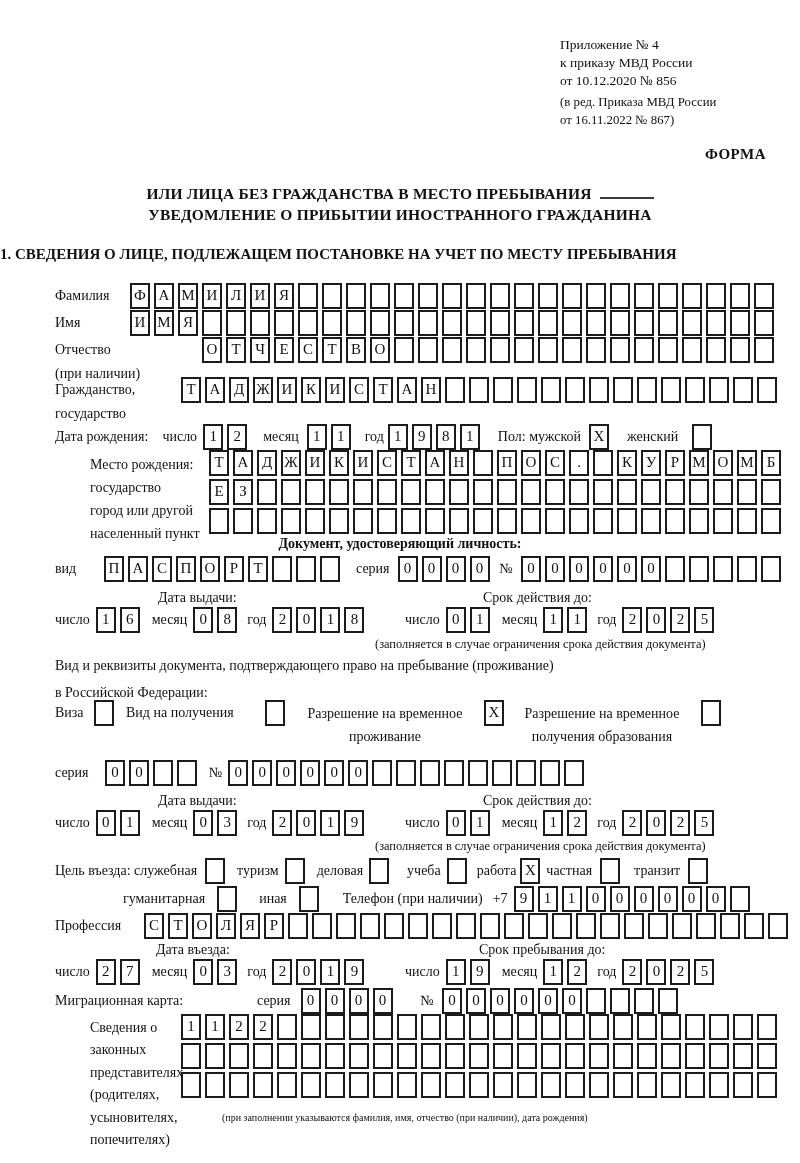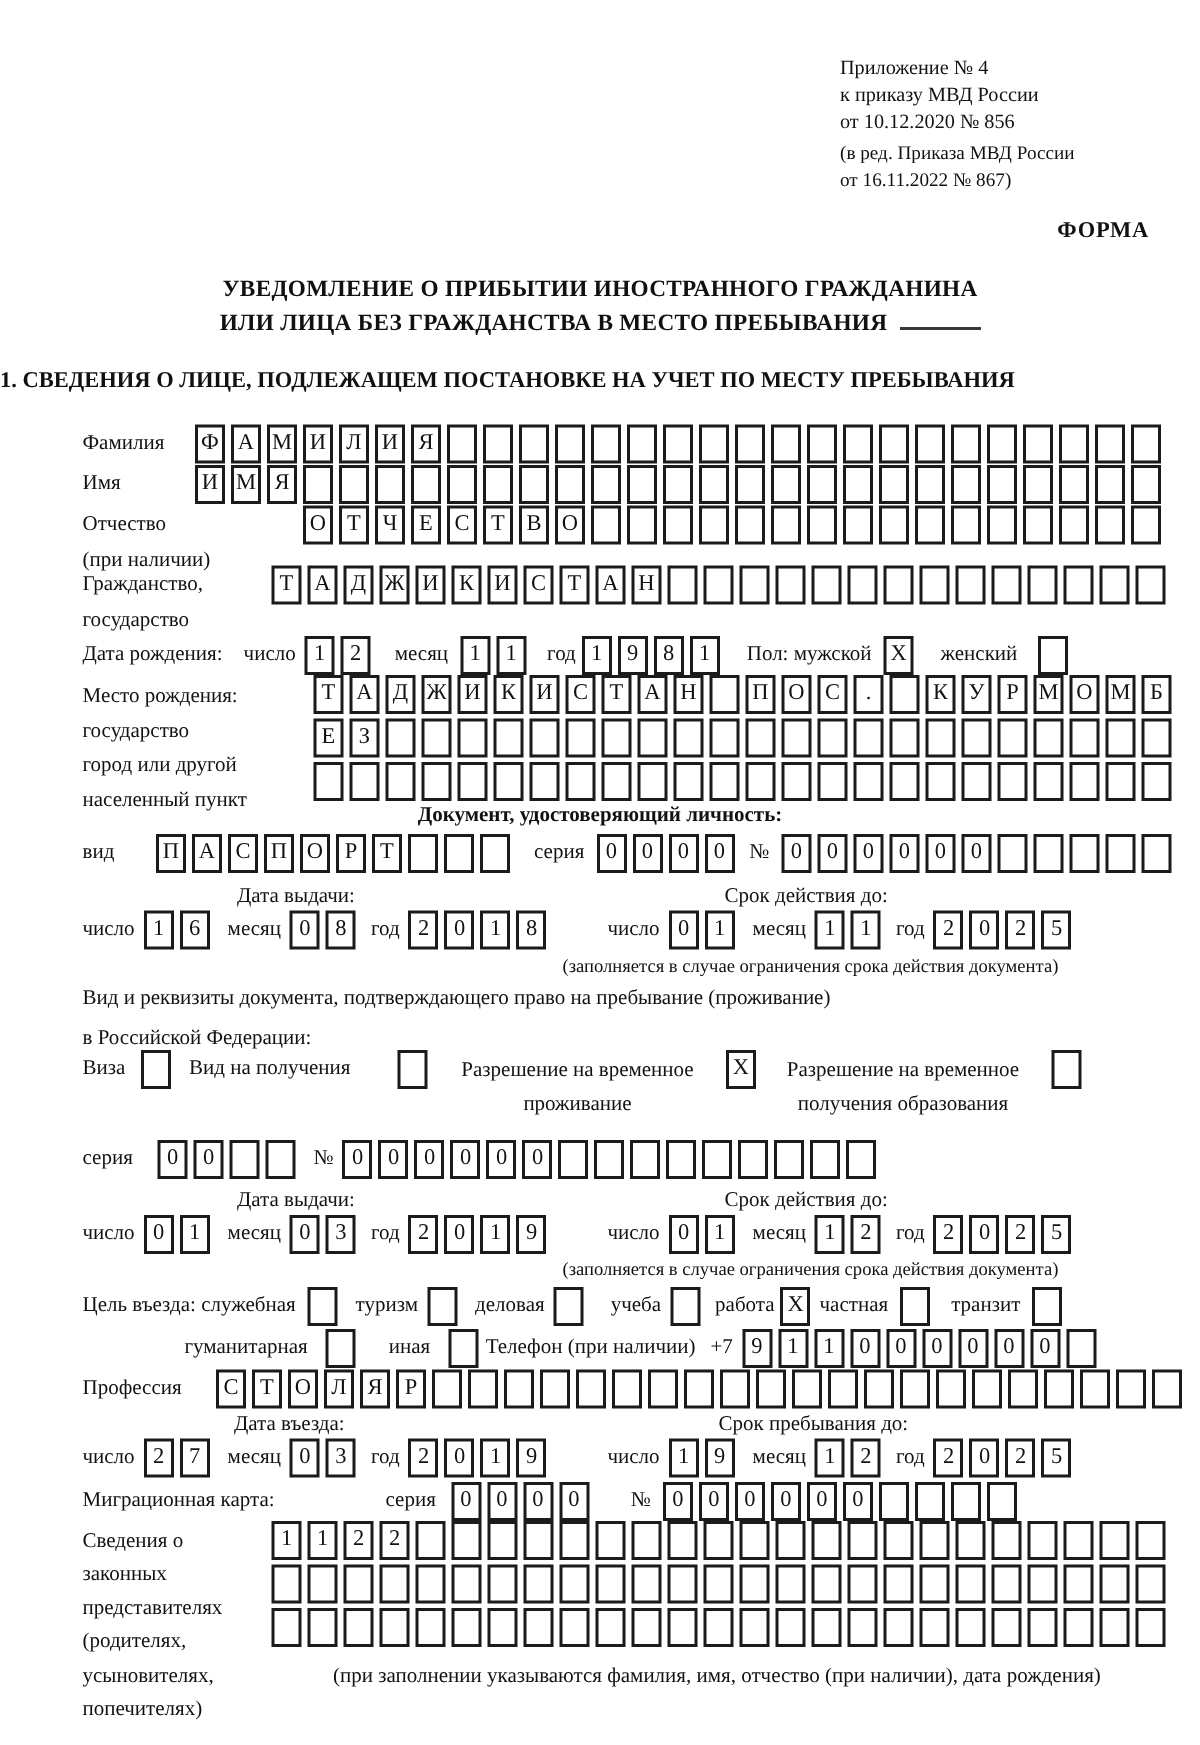--- a/index.html
+++ b/index.html
@@ -18,43 +18,43 @@
   .appendix .small{font-size:12.8px;}
   .forma{position:absolute;right:34px;top:146px;font-size:15px;font-weight:bold;letter-spacing:.5px;}
   .title{position:absolute;left:0;top:182px;width:800px;text-align:center;font-weight:bold;
          font-size:15.5px;line-height:21px;letter-spacing:.2px;}
   .title-underline{display:inline-block;width:54px;height:15px;border-bottom:2px solid #3a3a3a;margin-left:8px;}
   .section{position:absolute;left:0;top:246px;width:800px;text-align:left;font-weight:bold;font-size:15px;}
   .center-head{position:absolute;left:0;top:536px;width:800px;text-align:center;font-weight:bold;font-size:14px;}
   .dgroup{position:absolute;top:0;display:flex;align-items:center;}
   .dgroup .lbl{margin-right:6px;}
   .note{position:absolute;font-size:12.4px;line-height:16px;white-space:nowrap;}
-  .sublabel-col div{font-size:14px;}
+  .sublabel-col div{font-size:14px;margin-left:35px;}
   .cblock{position:absolute;top:2px;text-align:center;font-size:14px;line-height:23px;}
   .cbx{position:absolute;top:0;}
   .plain{position:absolute;font-size:14px;line-height:17px;white-space:nowrap;}
   .boxcol > .boxes{display:flex;margin-bottom:3px;}
 </style>
 </head>
 <body>
 
 <div class="page">
 
   <div class="appendix">
     <div>Приложение № 4</div>
     <div>к приказу МВД России</div>
     <div>от 10.12.2020 № 856</div>
     <div class="small" style="margin-top:3px">(в ред. Приказа МВД России</div>
     <div class="small">от 16.11.2022 № 867)</div>
   </div>
   <div class="forma">ФОРМА</div>
 
   <div class="title">
+    <div><span>ИЛИ ЛИЦА БЕЗ ГРАЖДАНСТВА В МЕСТО ПРЕБЫВАНИЯ</span><span class="title-underline"></span></div>
     <div>УВЕДОМЛЕНИЕ О ПРИБЫТИИ ИНОСТРАННОГО ГРАЖДАНИНА</div>
-    <div><span>ИЛИ ЛИЦА БЕЗ ГРАЖДАНСТВА В МЕСТО ПРЕБЫВАНИЯ</span><span class="title-underline"></span></div>
   </div>
 
   <div class="section">1. СВЕДЕНИЯ О ЛИЦЕ, ПОДЛЕЖАЩЕМ ПОСТАНОВКЕ НА УЧЕТ ПО МЕСТУ ПРЕБЫВАНИЯ</div>
 
   <div class="frow" style="top:283px;left:55px">
     <span class="lbl" style="width:75px">Фамилия</span>
     <span class="boxes">
         <span class="cell">Ф</span>
         <span class="cell">А</span>
         <span class="cell">М</span>
@@ -495,21 +495,21 @@
     <span class="cell cb" style="margin-left:8px"></span>
     <span class="lbl" style="margin-left:14px">транзит</span>
     <span class="cell cb" style="margin-left:8px"></span>
   </div>
 
   <div class="frow" style="top:886px;left:123px">
     <span class="lbl">гуманитарная</span>
     <span class="cell cb" style="margin-left:12px"></span>
     <span class="lbl" style="margin-left:22px">иная</span>
     <span class="cell cb" style="margin-left:12px"></span>
-    <span class="lbl" style="margin-left:5px">Телефон (при наличии)</span>
+    <span class="lbl" style="margin-left:24px">Телефон (при наличии)</span>
     <span class="lbl" style="margin-left:10px">+7</span>
     <span class="boxes" style="margin-left:6px">
         <span class="cell">9</span>
         <span class="cell">1</span>
         <span class="cell">1</span>
         <span class="cell">0</span>
         <span class="cell">0</span>
         <span class="cell">0</span>
         <span class="cell">0</span>
         <span class="cell">0</span>
@@ -708,15 +708,15 @@
           <span class="cell"></span>
           <span class="cell"></span>
           <span class="cell"></span>
           <span class="cell"></span>
           <span class="cell"></span>
           <span class="cell"></span>
         </span>
     </span>
   </div>
 
-  <span class="note" style="top:1110px;left:222px;font-size:14px">(при заполнении указываются фамилия, имя, отчество (при наличии), дата рождения)</span>
+  <span class="note" style="top:1110px;left:222px;font-size:10px">(при заполнении указываются фамилия, имя, отчество (при наличии), дата рождения)</span>
 
 </div>
 
 </body></html>

